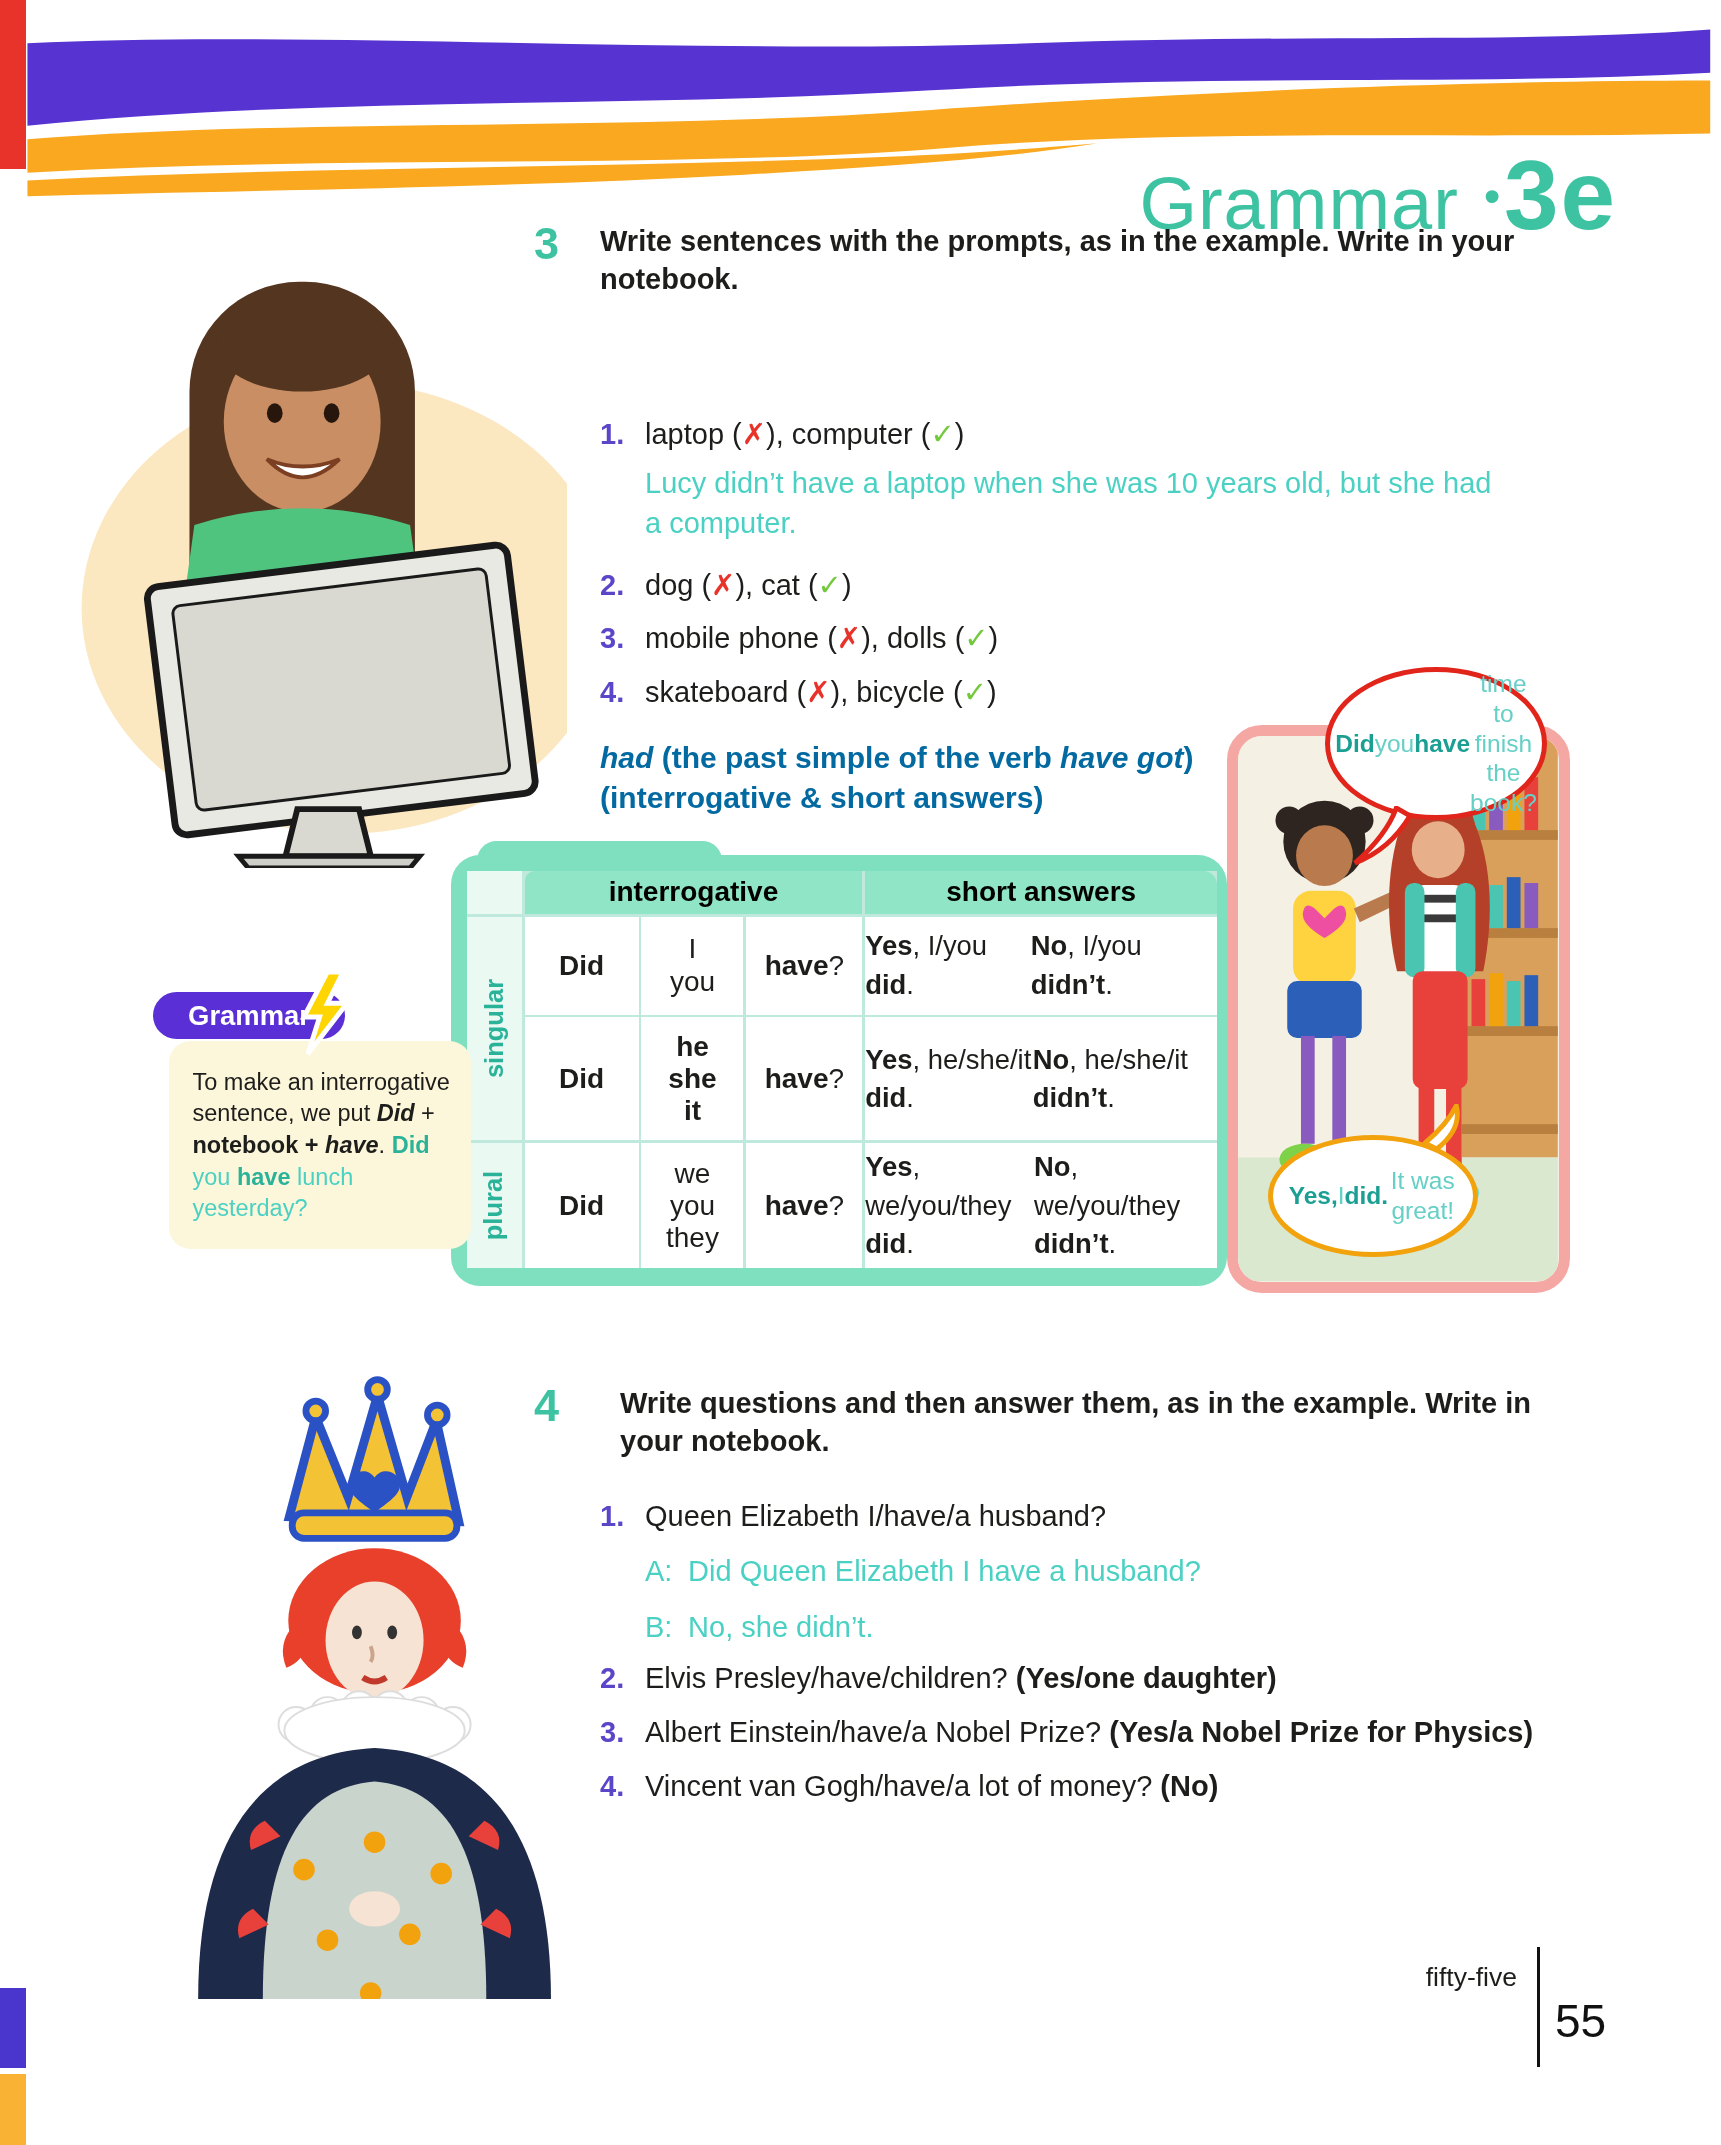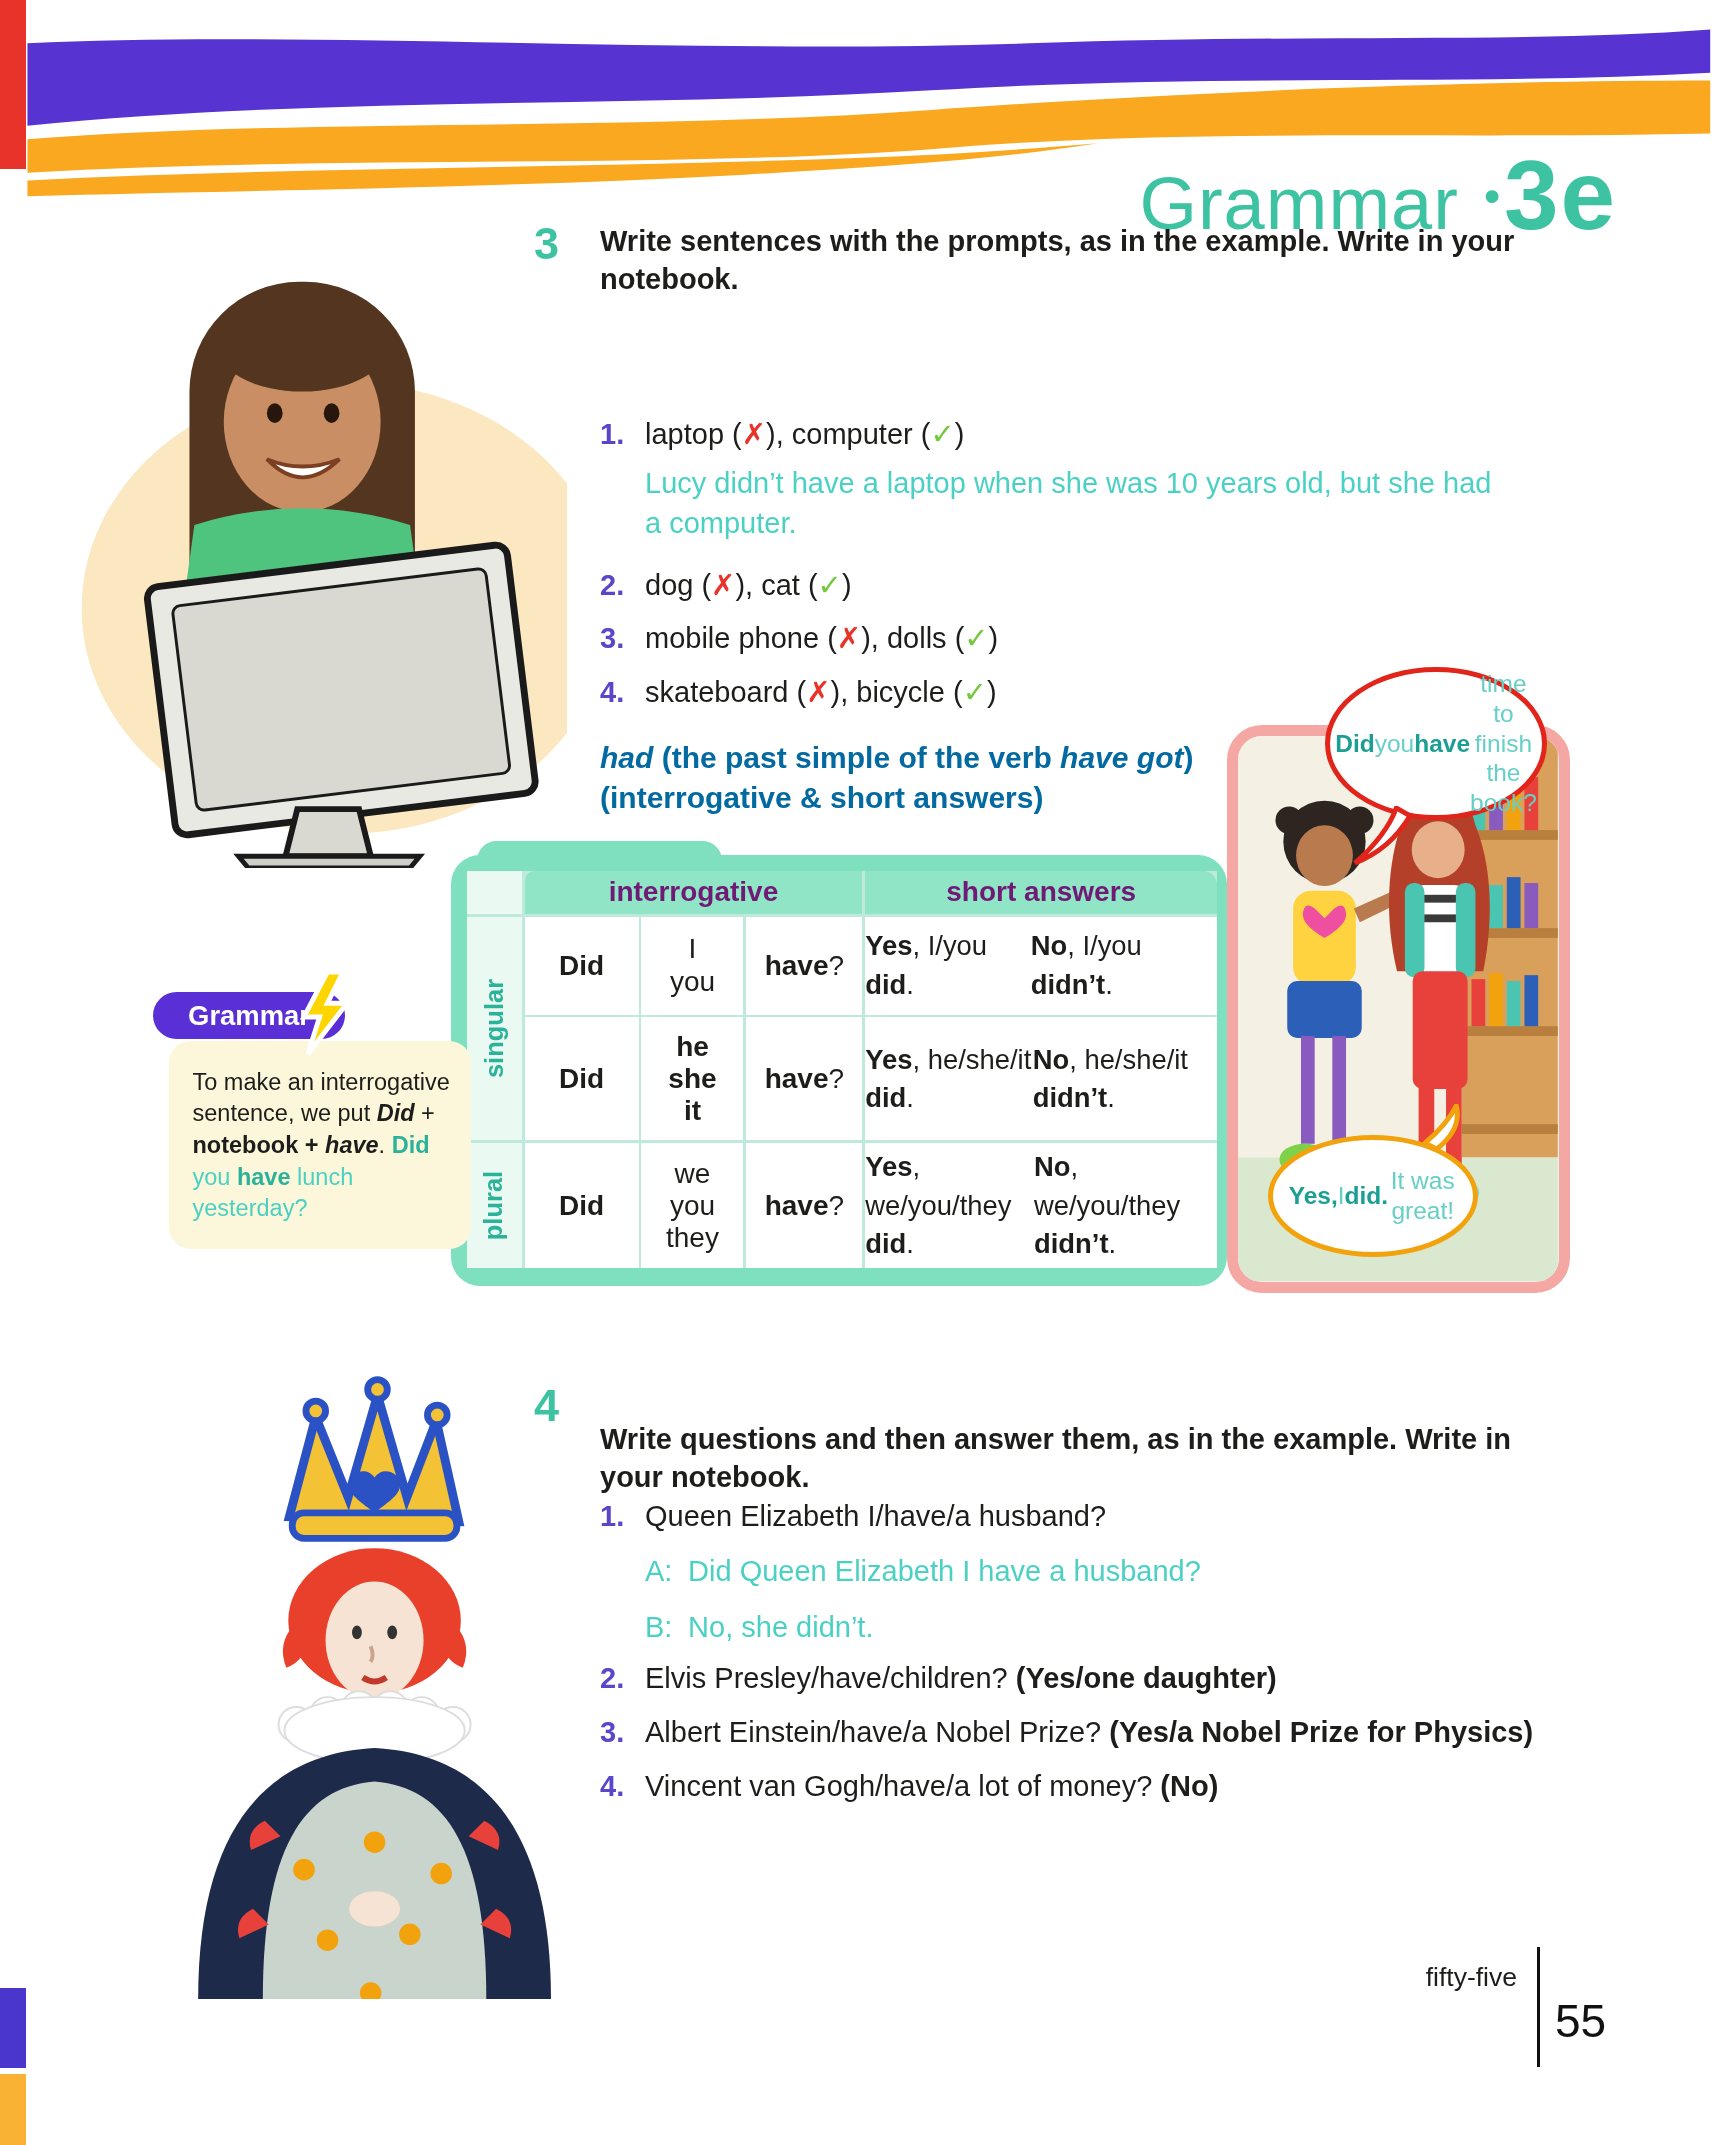--- a/index.html
+++ b/index.html
@@ -36,21 +36,21 @@
   
   .topic{font-size:30px;font-weight:bold;color:#0369a1;line-height:1.32;}
   
   .gtable{left:451px;top:855px;width:776px;background:#7ee0bf;border-radius:29px;
           padding:15.7px 9.8px 17.6px 15.7px;box-sizing:border-box;}
   .gtable::before{content:"";position:absolute;left:25.5px;top:-13.7px;width:245px;height:39px;
           background:#7ee0bf;border-radius:19.6px 19.6px 0 0;z-index:-1;}
   .grid{display:grid;grid-template-columns:55px 114px 102px 116px 1fr;
         grid-template-rows:43px 98px 123px 125px;gap:2.9px;background:#bfe9dc;}
   .cell{background:#fff;display:flex;align-items:center;justify-content:center;font-size:28px;}
-  .hcell{background:#8fe5c6;color:#701a75;font-weight:bold;font-size:28px;}
+  .hcell{background:#8fe5c6;color:#000000;font-weight:bold;font-size:28px;}
   .lcell{background:#eafaf3;}
   .rowlabel>span{transform:rotate(-90deg);white-space:nowrap;font-weight:bold;color:#2bb39a;font-size:25.5px;}
   .pron{white-space:pre-line;text-align:center;line-height:1.15;}
   .answers{flex-direction:row;line-height:1.4;font-size:27.4px;}
   .c1r1{grid-column:1;grid-row:1;}
   .hint{grid-column:2/5;grid-row:1;border-top-left-radius:9.8px;}
   .hsho{grid-column:5;grid-row:1;border-top-right-radius:13.7px;}
   .lsin{grid-column:1;grid-row:2/4;}
   .lplu{grid-column:1;grid-row:4;}
   
@@ -256,21 +256,21 @@
     <span class="db">Yes,</span>
     <span class="dl"> I </span>
     <span class="db">did.</span>
     <span class="dl"> It was great!</span>
   </div>
 <svg class="abs tail" style="left:1423px;top:1104px;" width="47" height="47" viewBox="0 0 48 48">
   <path d="M2,40 C16,28 28,14 34,2 C38,18 32,32 14,46 Z" fill="#ffffff" stroke="#f2a20d" stroke-width="5"></path>
 </svg>
 
 <div class="abs ex-num" style="left:534px;top:1380px;">4</div>
-<div class="abs ex-instr" style="left:600px;top:1384px;width:931px;margin-top:36px;">Write questions and then answer them, as in the example. Write in your notebook.</div>
+<div class="abs ex-instr" style="left:620px;top:1384px;width:931px;">Write questions and then answer them, as in the example. Write in your notebook.</div>
 
 <div class="abs item" style="left:600px;top:1498px;">
   <span class="inum">1.</span>
   <span><span>Queen Elizabeth I/have/a husband?</span></span>
 </div>
 <div class="abs ab-line" style="left:645px;top:1555px;">
   <span class="lbl">A:</span><span>Did Queen Elizabeth I have a husband?</span>
 </div>
 <div class="abs ab-line" style="left:645px;top:1611px;">
   <span class="lbl">B:</span><span>No, she didn’t.</span>

